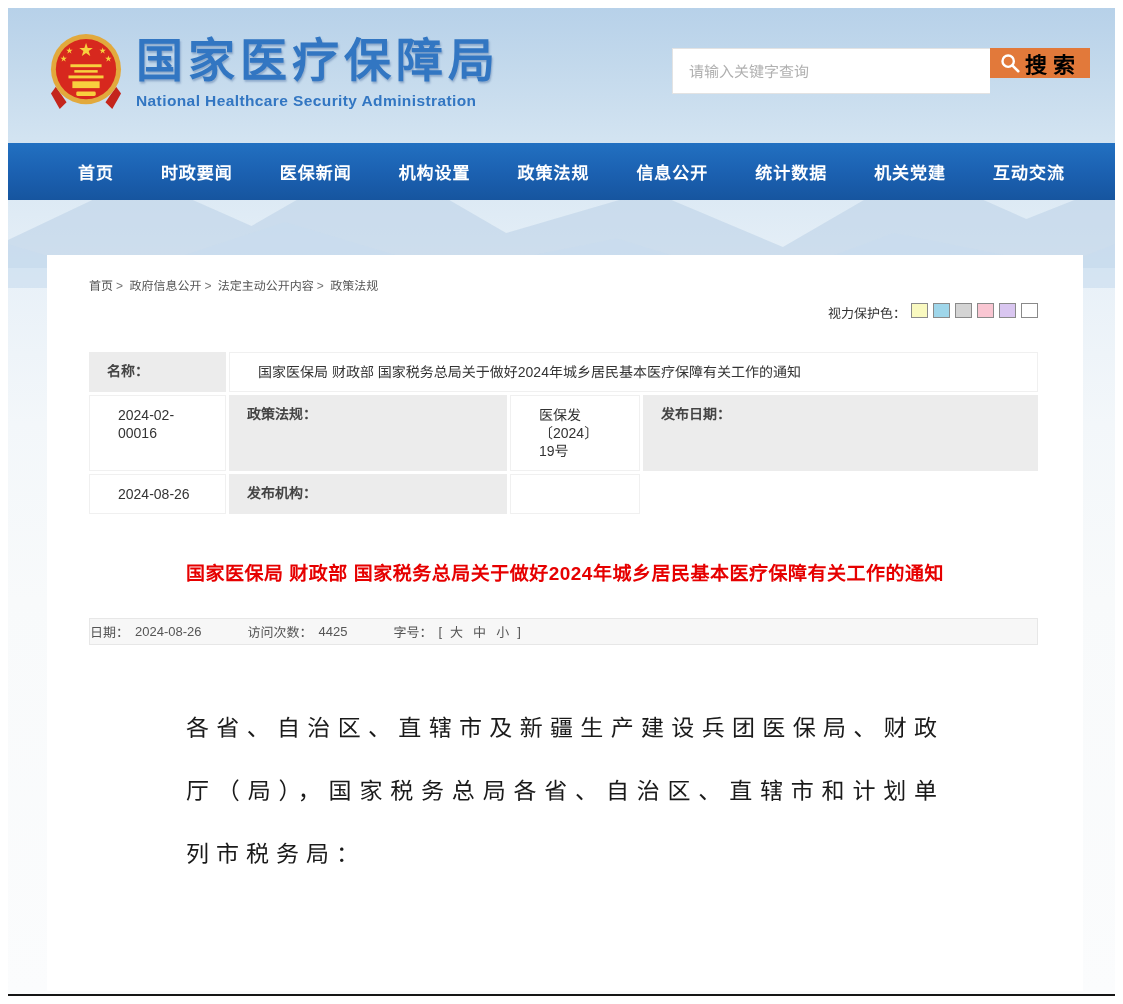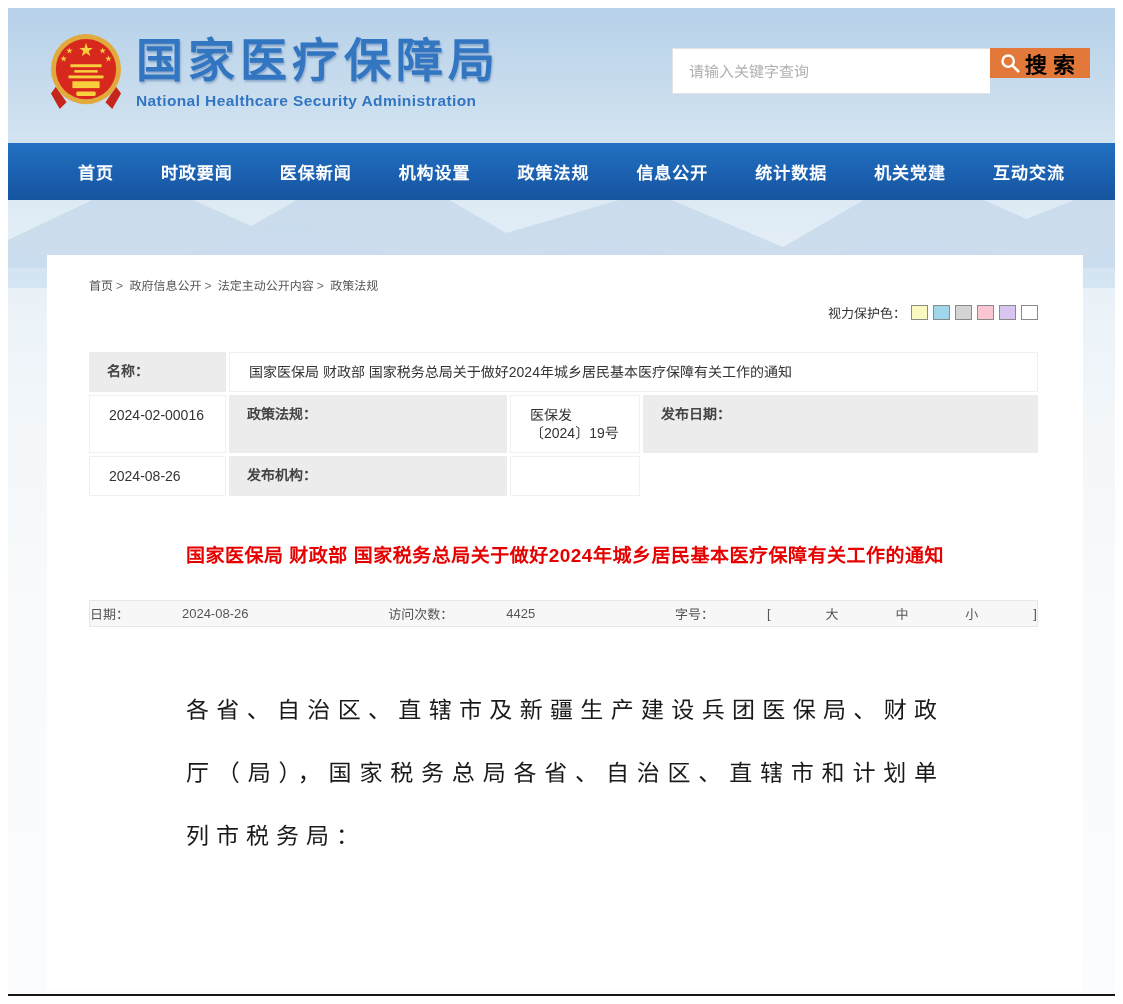--- a/index.html
+++ b/index.html
@@ -39,34 +39,34 @@
   .nav-item { color:#ffffff; font-size:17px; font-weight:bold; letter-spacing:1px; cursor:pointer; white-space:nowrap; }
 
   
   .card { position:absolute; left:39px; top:247px; width:1036px; height:736px; background:#ffffff; z-index:2; }
 
   .breadcrumb { padding:21px 5px 0 42px; font-size:12px; color:#555; }
   .breadcrumb a { color:#555; text-decoration:none; cursor:pointer; }
   .crumb-sep { margin:0 3px; color:#777; }
 
   .eye-row { margin:10px 45px 0 0; text-align:right; font-size:13px; color:#333;
-             display:flex; justify-content:flex-end; align-items:center; gap:5px; }
+             display:flex; justify-content:flex-end; gap:5px; }
   .swatch { width:17px; height:15px; border:1px solid #8a8a8a; display:inline-block; cursor:pointer; }
 
   .info-table { display:grid; grid-template-columns:137px 278px 130px 1fr; gap:3px;
                 margin:30px 45px 0 42px; font-size:14px; color:#333; }
-  .cell { padding:10px 19px; line-height:18px; }
+  .cell { padding:10px 28px; line-height:18px; }
   .cell-label { background:#ececec; font-weight:bold; color:#444; padding-left:18px; }
   .cell-value { background:#ffffff; border:1px solid #f0f0f0; }
   .span3 { grid-column:2 / 5; }
 
   .red-title { margin-top:44px; text-align:center; font-size:19px; font-weight:bold; color:#e60000; letter-spacing:.5px; }
 
   .date-bar { margin:33px 45px 0 42px; height:27px; background:#f7f7f7; border:1px solid #e7e7e7;
-              display:flex; align-items:center; justify-content:space-between; gap:6px; font-size:13px; color:#555; }
+              display:flex; align-items:center; justify-content:flex-start; gap:6px; font-size:13px; color:#555; }
   .date-bar .gap { width:34px; }
   .fs-link { cursor:pointer; color:#555; margin:0 2px; }
 
   .doc-title { margin-top:92px; text-align:center; font-family:"Liberation Serif", serif;
                font-weight:bold; font-size:31px; color:#0d0d0d; line-height:47px; letter-spacing:2px; }
 
   .doc-body { width:758px; margin:52px auto 0; font-family:"Liberation Serif", serif;
               font-size:23px; color:#1a1a1a; line-height:63px; letter-spacing:7px;
               text-align:justify; }
 

